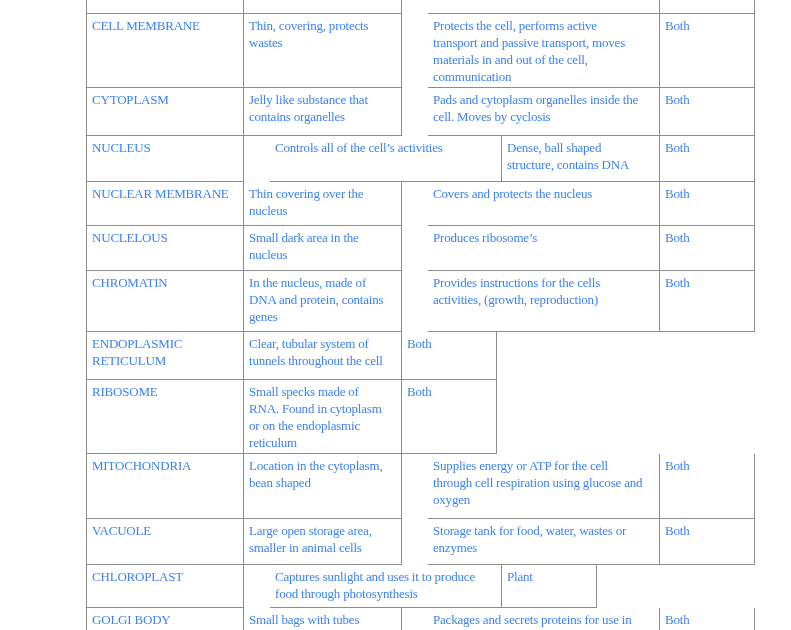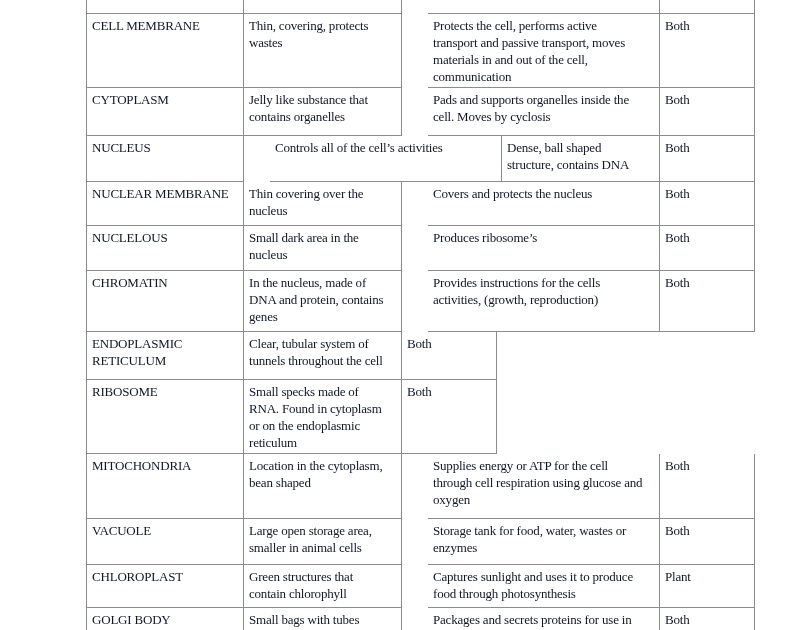--- a/index.html
+++ b/index.html
@@ -4,21 +4,21 @@
 <title>Document</title>
 <style>
   html, body { margin: 0; padding: 0; background: #ffffff; }
   .page {
     position: relative;
     width: 791px;
     height: 630px;
     background: #ffffff;
     overflow: hidden;
     font-family: "Liberation Serif", "DejaVu Serif", serif;
-    color: #0f172a;
+    color: #3b82f6;
   }
   .doc-table {
     position: absolute;
     left: 86px;
     top: 0;
     border-left: 1px solid #8c8c8c;
   }
   .trow { display: flex; align-items: stretch; }
   .cell {
     box-sizing: border-box;
@@ -57,21 +57,21 @@
 transport and passive transport, moves
 materials in and out of the cell,
 communication</div>
       <div class="cell c4">Both</div>
     </div>
 
     <div class="trow" style="height:48px">
       <div class="cell c1">CYTOPLASM</div>
       <div class="cell c2">Jelly like substance that
 contains organelles</div>
-      <div class="cell c3">Pads and supports organelles inside the
+      <div class="cell c3">Pads and cytoplasm organelles inside the
 cell. Moves by cyclosis</div>
       <div class="cell c4">Both</div>
     </div>
 
     <div class="trow" style="height:46px">
       <div class="cell c1">NUCLEUS</div>
       <div class="cell c3">Controls all of the cell’s activities</div>
       <div class="cell c2">Dense, ball shaped
 structure, contains DNA</div>
       <div class="cell c4">Both</div>
@@ -134,22 +134,20 @@
       <div class="cell c1">VACUOLE</div>
       <div class="cell c2">Large open storage area,
 smaller in animal cells</div>
       <div class="cell c3">Storage tank for food, water, wastes or
 enzymes</div>
       <div class="cell c4">Both</div>
     </div>
 
     <div class="trow" style="height:43px">
       <div class="cell c1">CHLOROPLAST</div>
-      <div class="cell c2">Green structures that
-contain chlorophyll</div>
       <div class="cell c3">Captures sunlight and uses it to produce
 food through photosynthesis</div>
       <div class="cell c4">Plant</div>
     </div>
 
     <div class="trow" style="height:60px">
       <div class="cell c1">GOLGI BODY</div>
       <div class="cell c2">Small bags with tubes</div>
       <div class="cell c3">Packages and secrets proteins for use in</div>
       <div class="cell c4">Both</div>

